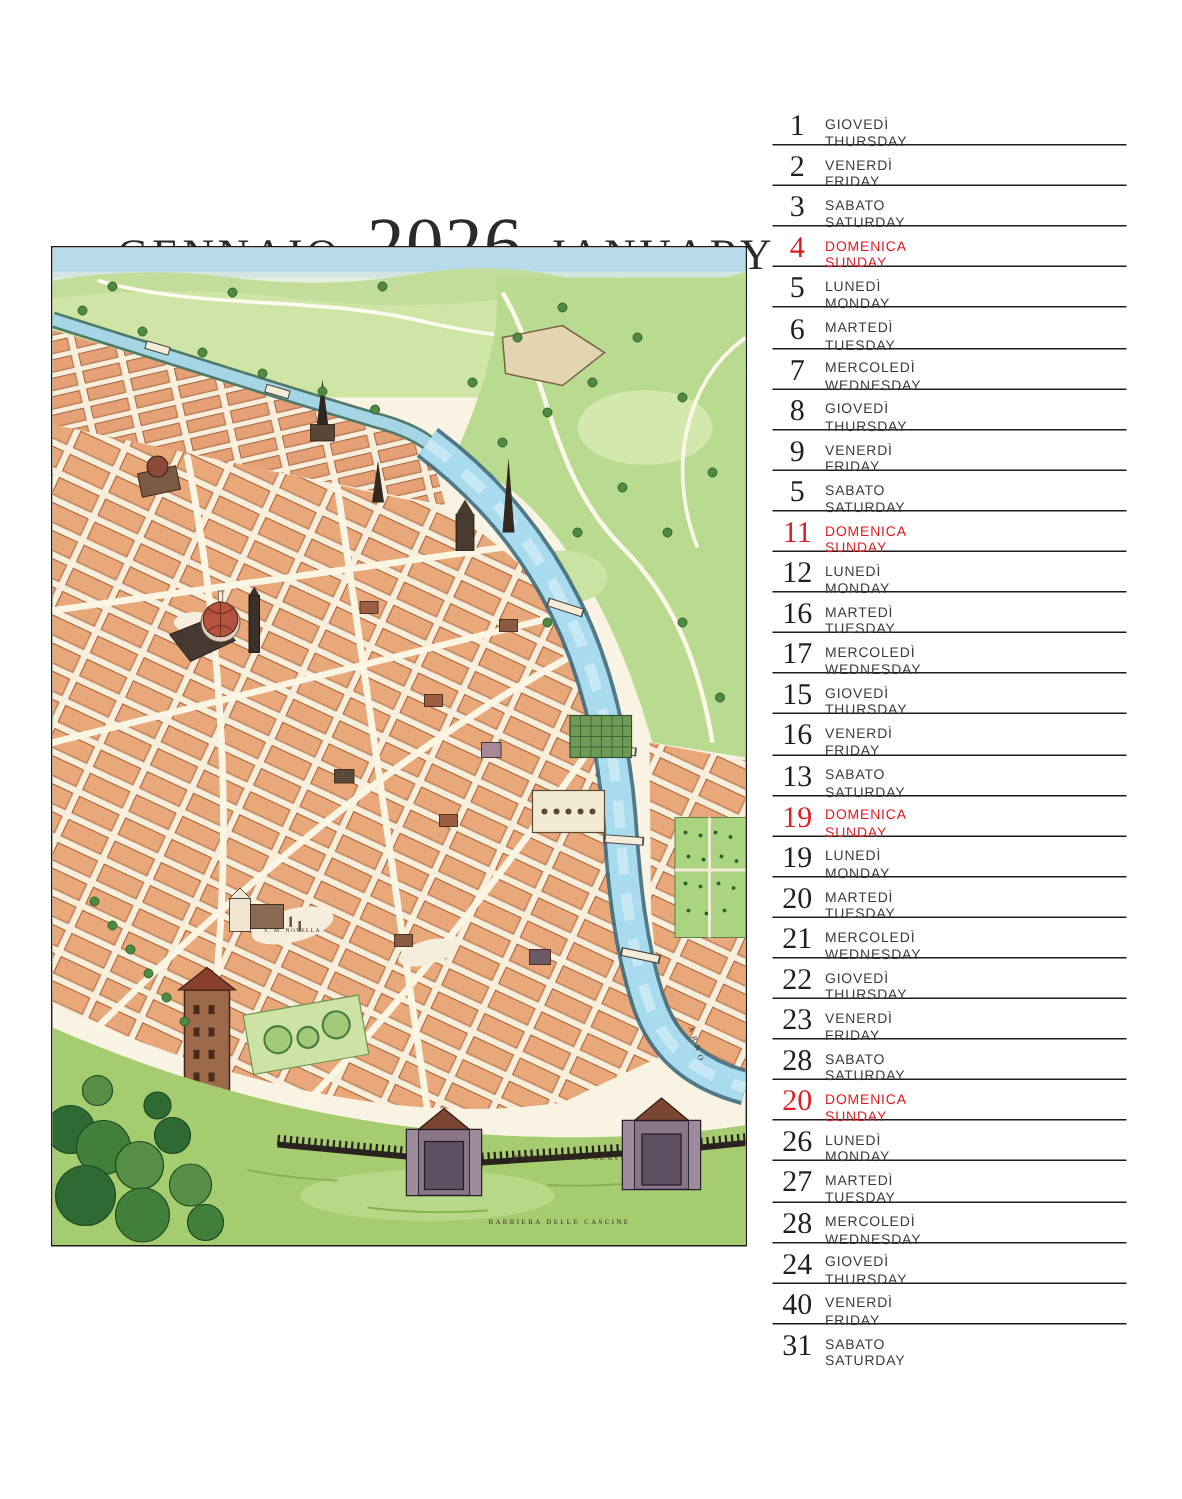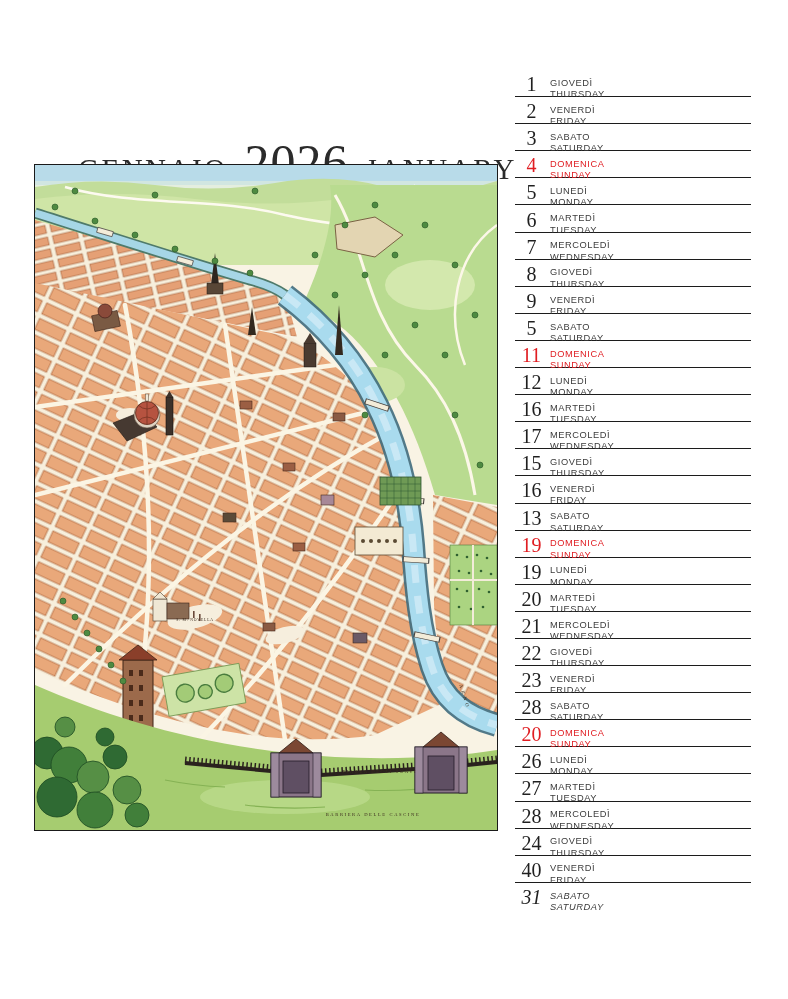--- a/index.html
+++ b/index.html
@@ -11,21 +11,21 @@
   .title .m{font-size:29px;letter-spacing:2.5px;}
   .title .y{font-size:50px;letter-spacing:1px;}
   
   .map-frame{position:absolute;left:34px;top:164px;width:462px;height:665px;
              border:1.5px solid #1a1a1a;background:#f9f3e4;}
   .map-frame svg{display:block;}
   
   .calendar{position:absolute;left:515px;top:70px;width:236px;}
   .row{display:flex;align-items:center;height:27.1px;box-sizing:border-box;
        border-bottom:1.2px solid #1c1c1c;}
-  .row:last-child{border-bottom:none;font-style:italic;}
+  .row:last-child{border-bottom:none;}
   .num{width:33px;text-align:center;font-family:"Liberation Serif",serif;
        font-size:20px;color:#1f1f1f;line-height:1;padding-top:2px;}
   .names{margin-left:2px;font-size:9.3px;letter-spacing:0.55px;color:#3b3b3b;
          line-height:11.3px;padding-top:1px;text-transform:uppercase;margin-top:11px;}
   .row.sunday .num,.row.sunday .names{color:#e01d22;}
   .maplabel{font-family:"Liberation Serif",serif;fill:#3c2c1e;}
 </style>
 </head>
 <body>
 

